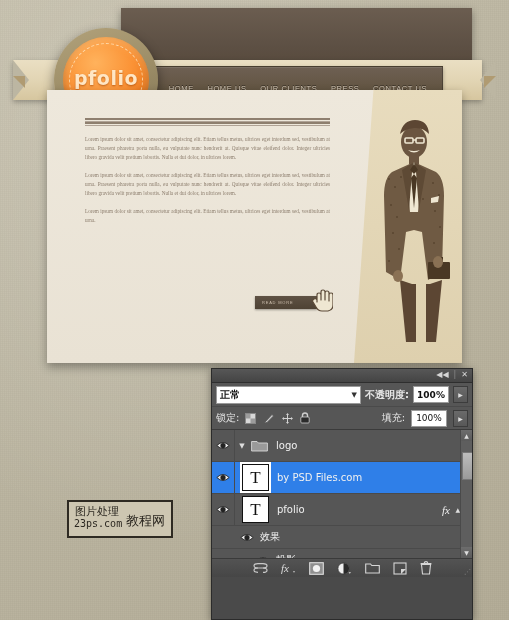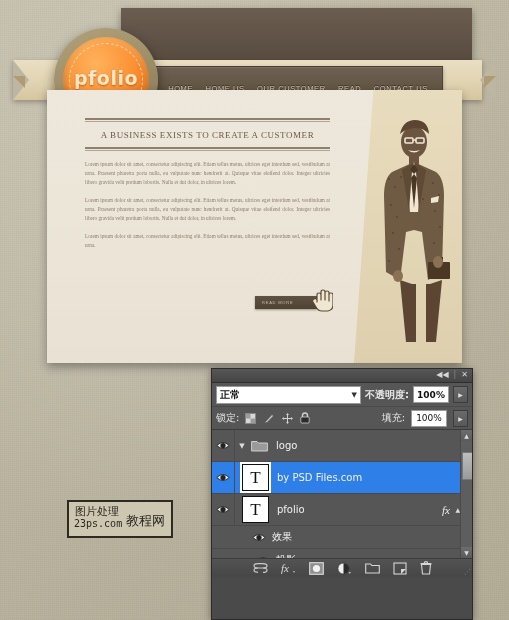--- a/index.html
+++ b/index.html
@@ -138,21 +138,21 @@
   .disclose{width:14px;display:flex;align-items:center;justify-content:center;color:#ddd;font-size:7px;}
   .folder{width:17px;height:13px;margin-left:2px;}
   .thumb{width:25px;height:25px;background:#fff;border:1px solid #111;margin-left:7px;
     display:flex;align-items:center;justify-content:center;
     font-family:"Liberation Serif",serif;font-size:17px;color:#111;line-height:1;}
   .thumb.sel-out{box-shadow:0 0 0 2px #fff;}
   .layer-name{margin-left:8px;font-size:10px;color:#f0f0f0;}
   .fx-mark{position:absolute;right:22px;font-family:"Liberation Serif",serif;
     font-style:italic;font-size:11px;color:#eee;}
   .fx-arrow{position:absolute;right:12px;color:#ddd;font-size:6px;}
-  .sub-row{display:flex;align-items:center;height:22px;padding-left:40px;
+  .sub-row{display:flex;align-items:center;height:22px;padding-left:28px;
     border-bottom:1px solid #4a4a4a;color:#f0f0f0;font-size:10px;gap:6px;}
   .sub-row.deep{padding-left:44px;}
 
   .vscroll{position:absolute;right:0;top:0;width:11px;bottom:0;background:#5e5e5e;
     border-left:1px solid #4a4a4a;}
   .vs-arrow{height:11px;display:flex;align-items:center;justify-content:center;
     background:linear-gradient(180deg,#6d6d6d,#5a5a5a);color:#ddd;font-size:6px;}
   .vs-thumb{position:absolute;top:22px;left:1px;width:9px;height:26px;
     background:linear-gradient(180deg,#bdbdbd,#9a9a9a);border:1px solid #777;}
   .vs-bottom{position:absolute;bottom:0;left:0;right:0;}
@@ -174,22 +174,22 @@
 
     <div class="ribbon"></div>
     <div class="ribbon-notch l"></div>
     <div class="ribbon-notch r"></div>
     <div class="ribbon-fold l"></div>
     <div class="ribbon-fold r"></div>
 
     <div class="navbar">
       <a href="#">HOME</a>
       <a href="#">HOME US</a>
-      <a href="#">OUR CUSTOMER</a>
-      <a href="#">READ</a>
+      <a href="#">OUR CLIENTS</a>
+      <a href="#">PRESS</a>
       <a href="#">CONTACT US</a>
     </div>
 
     <div class="logo">
       <div class="logo-inner">
         <div class="logo-dashed"></div>
         <div class="logo-word">pfolio</div>
         <div class="logo-sub">by PSD Files.com</div>
       </div>
     </div>
@@ -252,21 +252,20 @@
 
             <ellipse cx="22" cy="164" rx="5" ry="6" fill="#8a7154"></ellipse>
             <ellipse cx="62" cy="150" rx="5" ry="6" fill="#8a7154"></ellipse>
           </g>
         </svg>
       </div>
 
       <div class="article">
         <div class="rule"></div>
         <div class="rule thin"></div>
-        <div class="headline">A BUSINESS EXISTS TO CREATE A CUSTOMER</div>
         <div class="rule"></div>
         <div class="rule thin"></div>
         <p class="para">Lorem ipsum dolor sit amet, consectetur adipiscing elit. Etiam tellus metus, ultrices eget interdum sed, vestibulum at urna. Praesent pharetra porta nulla, eu vulputate nunc hendrerit at. Quisque vitae eleifend dolor. Integer ultricies libero gravida velit pretium lobortis. Nulla et dui dolor, in ultrices lorem.</p>
         <p class="para">Lorem ipsum dolor sit amet, consectetur adipiscing elit. Etiam tellus metus, ultrices eget interdum sed, vestibulum at urna. Praesent pharetra porta nulla, eu vulputate nunc hendrerit at. Quisque vitae eleifend dolor. Integer ultricies libero gravida velit pretium lobortis. Nulla et dui dolor, in ultrices lorem.</p>
         <p class="para">Lorem ipsum dolor sit amet, consectetur adipiscing elit. Etiam tellus metus, ultrices eget interdum sed, vestibulum at urna.</p>
       </div>
 
       <div class="readmore">
         <span>READ MORE</span>
       </div>

